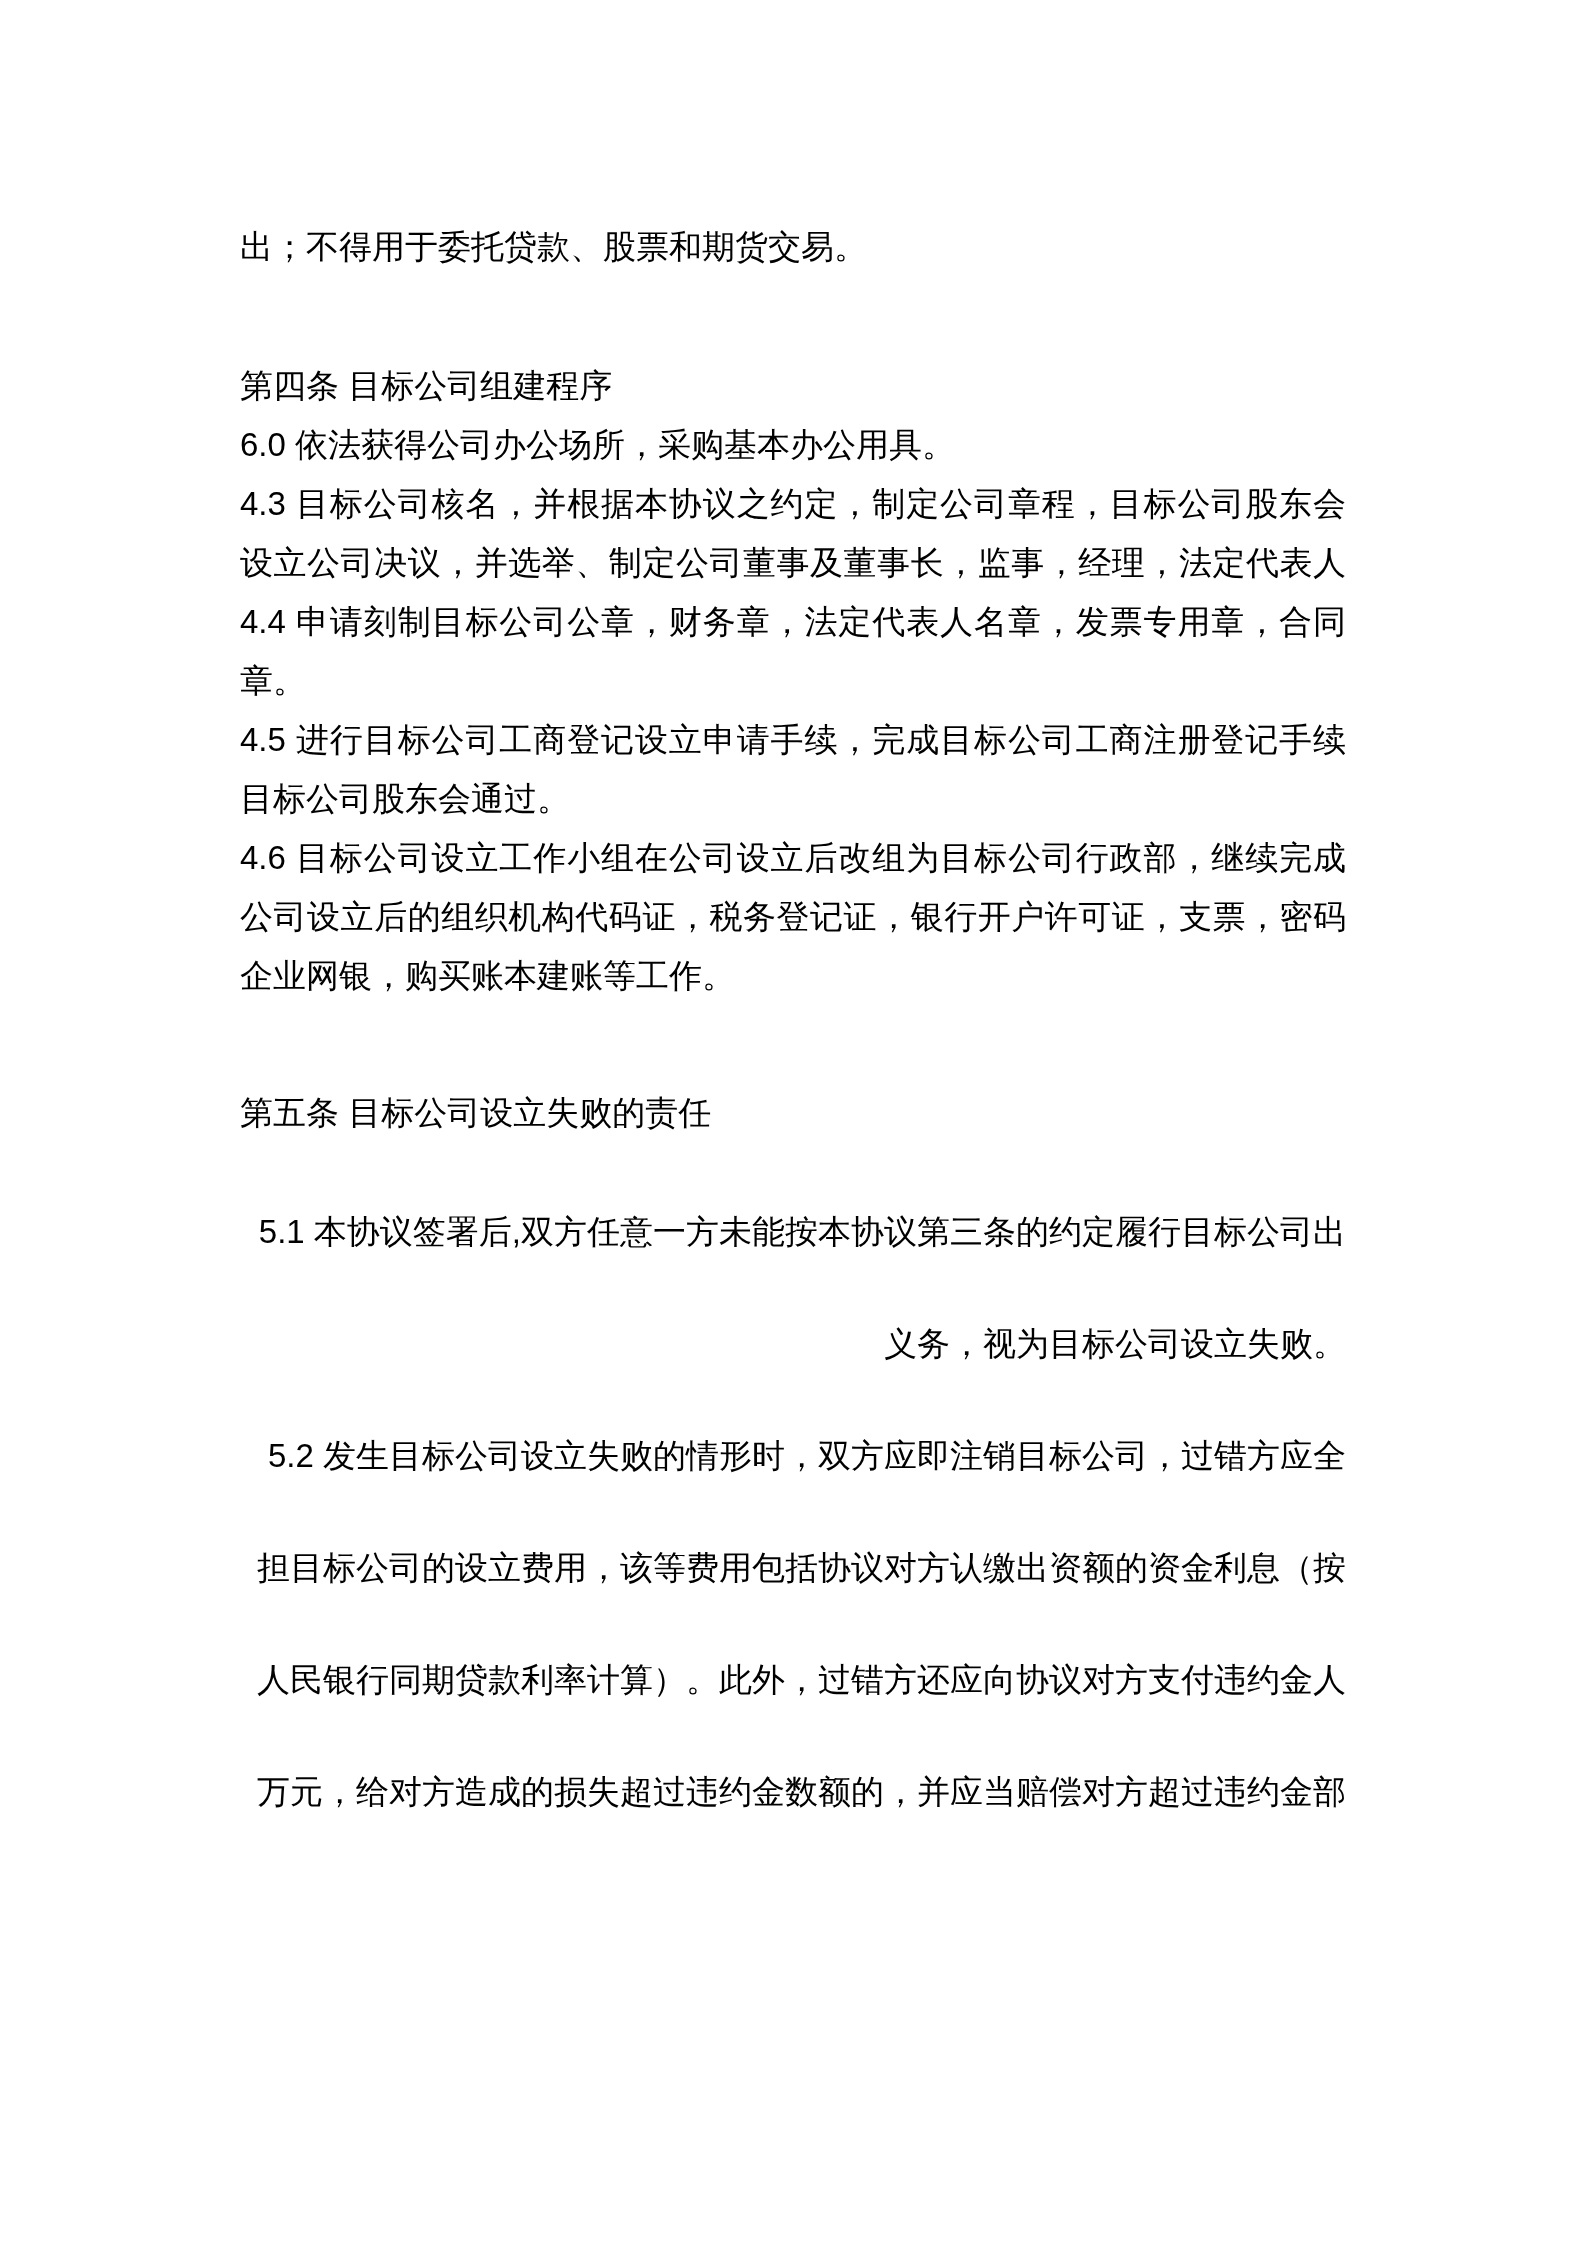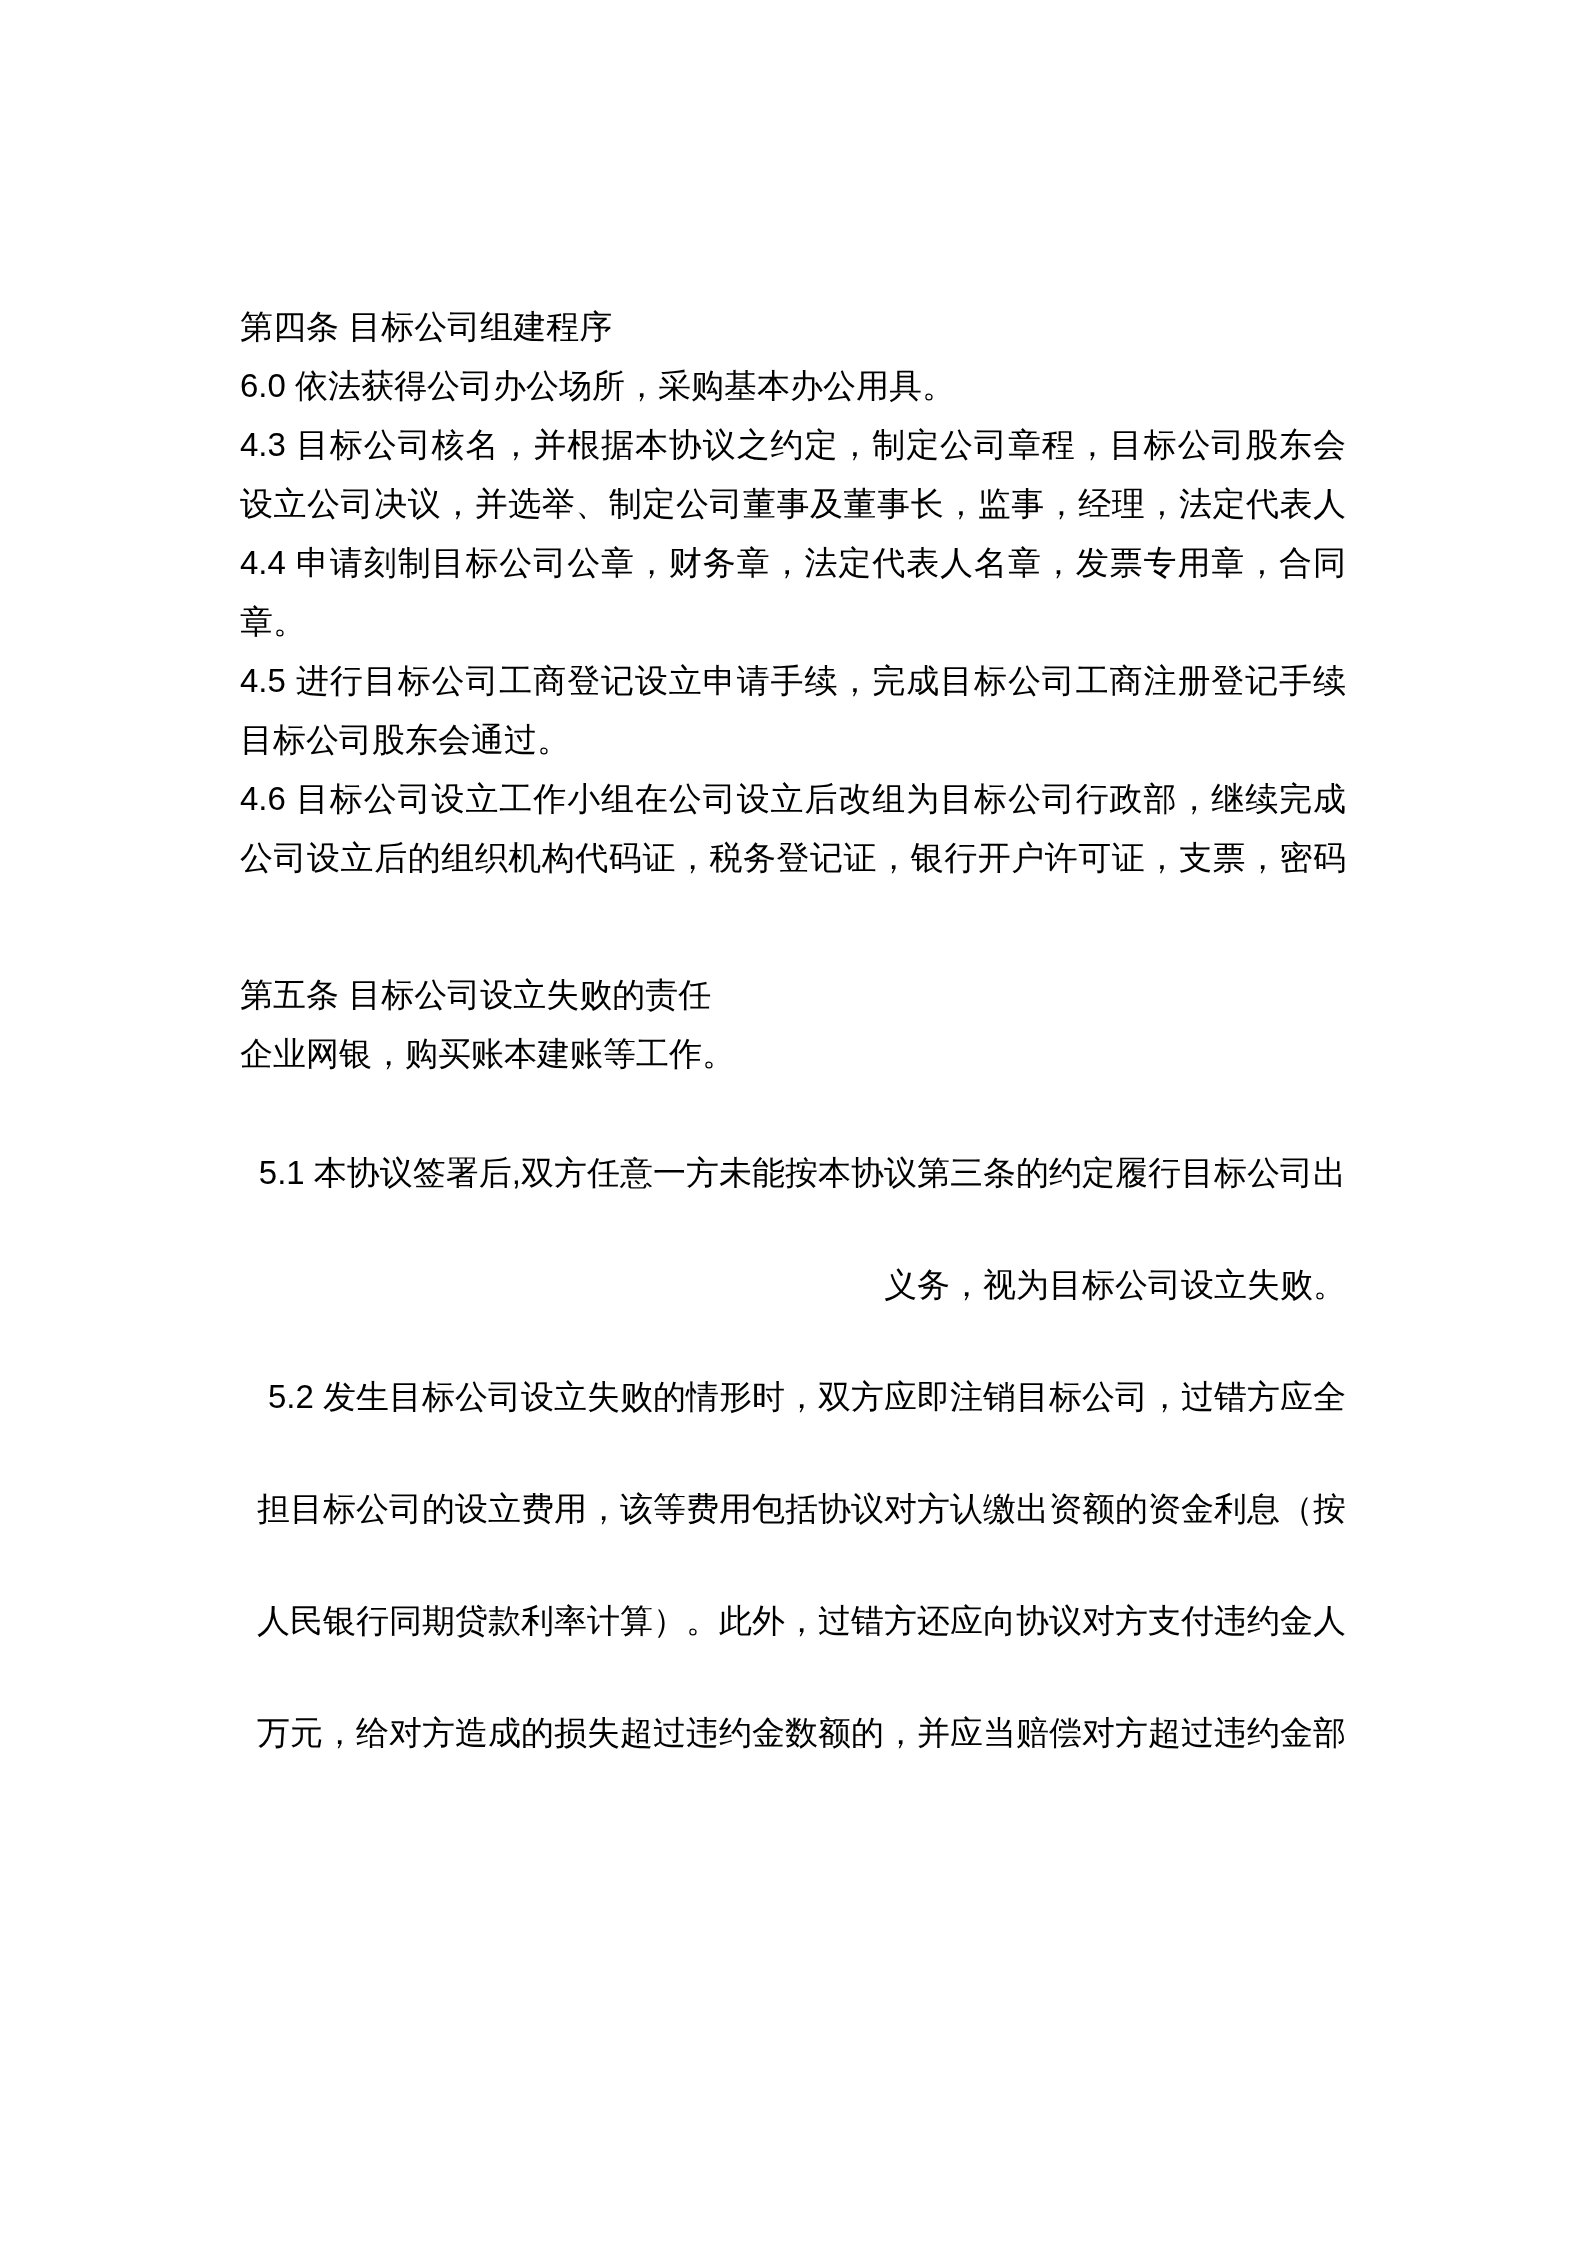--- a/index.html
+++ b/index.html
@@ -56,35 +56,36 @@
   .sec5-first {
     margin-top: 34px;
   }
 </style>
 </head>
 <body>
 
 <div class="page">
   <div class="content">
 
+    <div class="line">出；不得用于委托贷款、股票和期货交易。</div>
 
     <div class="line heading sec4-heading">第四条 目标公司组建程序</div>
 
     <div class="line">6.0 依法获得公司办公场所，采购基本办公用具。</div>
     <div class="line full">4.3 目标公司核名，并根据本协议之约定，制定公司章程，目标公司股东会通过</div>
     <div class="line full">设立公司决议，并选举、制定公司董事及董事长，监事，经理，法定代表人的任</div>
     <div class="line full">4.4 申请刻制目标公司公章，财务章，法定代表人名章，发票专用章，合同专用</div>
     <div class="line">章。</div>
     <div class="line full">4.5 进行目标公司工商登记设立申请手续，完成目标公司工商注册登记手续领取</div>
     <div class="line">目标公司股东会通过。</div>
     <div class="line full">4.6 目标公司设立工作小组在公司设立后改组为目标公司行政部，继续完成目标</div>
     <div class="line full">公司设立后的组织机构代码证，税务登记证，银行开户许可证，支票，密码器，</div>
+    <div class="line">企业网银，购买账本建账等工作。</div>
+
     <div class="line heading sec5-heading">第五条 目标公司设立失败的责任</div>
-
-    <div class="line">企业网银，购买账本建账等工作。</div>
 
     <div class="line sp2 full sec5-first">5.1 本协议签署后,双方任意一方未能按本协议第三条的约定履行目标公司出资</div>
     <div class="line sp2">义务，视为目标公司设立失败。</div>
     <div class="line sp2 full">5.2 发生目标公司设立失败的情形时，双方应即注销目标公司，过错方应全额承</div>
     <div class="line sp2 full">担目标公司的设立费用，该等费用包括协议对方认缴出资额的资金利息（按中国</div>
     <div class="line sp2 full">人民银行同期贷款利率计算）。此外，过错方还应向协议对方支付违约金人民币</div>
     <div class="line sp2 full">万元，给对方造成的损失超过违约金数额的，并应当赔偿对方超过违约金部分的</div>
 
   </div>
 </div>

